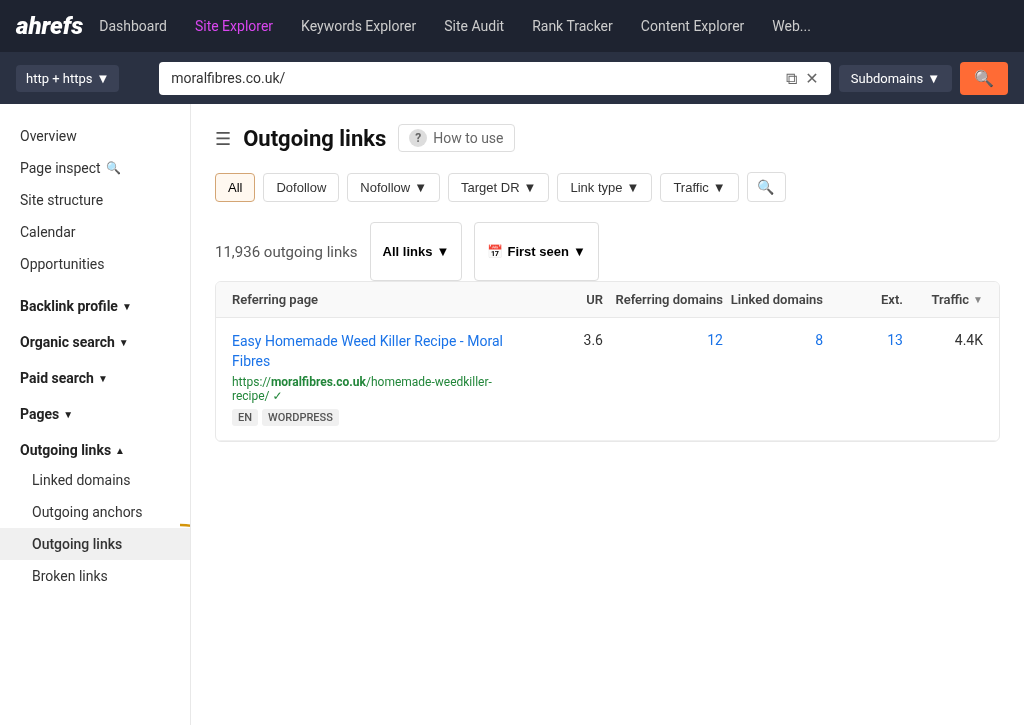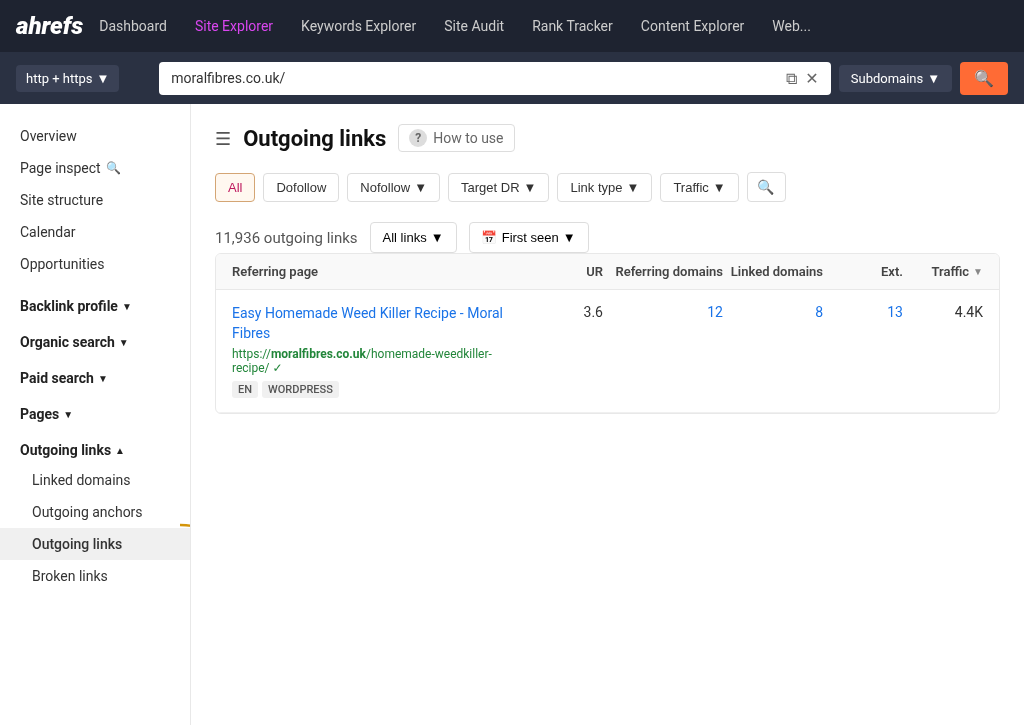--- a/index.html
+++ b/index.html
@@ -171,21 +171,21 @@
       font-size: 13px;
       cursor: pointer;
       display: flex;
       align-items: center;
       gap: 4px;
       color: #333;
     }
     .filter-btn.all-active {
       background: #fff8f0;
       border-color: #d4a574;
-      color: #be185d;
+      color: #000000;
     }
     .filter-search-btn {
       background: #fff;
       border: 1px solid #ddd;
       padding: 6px 10px;
       border-radius: 4px;
       cursor: pointer;
       font-size: 14px;
     }
 
@@ -194,27 +194,28 @@
       display: flex;
       align-items: center;
       gap: 12px;
       margin-bottom: 0;
     }
     .results-count { font-size: 15px; font-weight: 600; color: #222; }
     .results-count span { font-weight: 400; color: #555; }
     .results-filter-btn {
       border: 1px solid #ddd;
       background: #fff;
-      padding: 7px 12px;
+      padding: 21px 12px;
       border-radius: 4px;
       font-size: 13px;
       cursor: pointer;
       display: flex;
       align-items: flex-end;
       gap: 4px;
+      font-weight: bold;
     }
 
     
     .table-container {
       border: 1px solid #e8e8e8;
       border-radius: 6px;
       overflow: hidden;
     }
     .table-header {
       display: grid;

